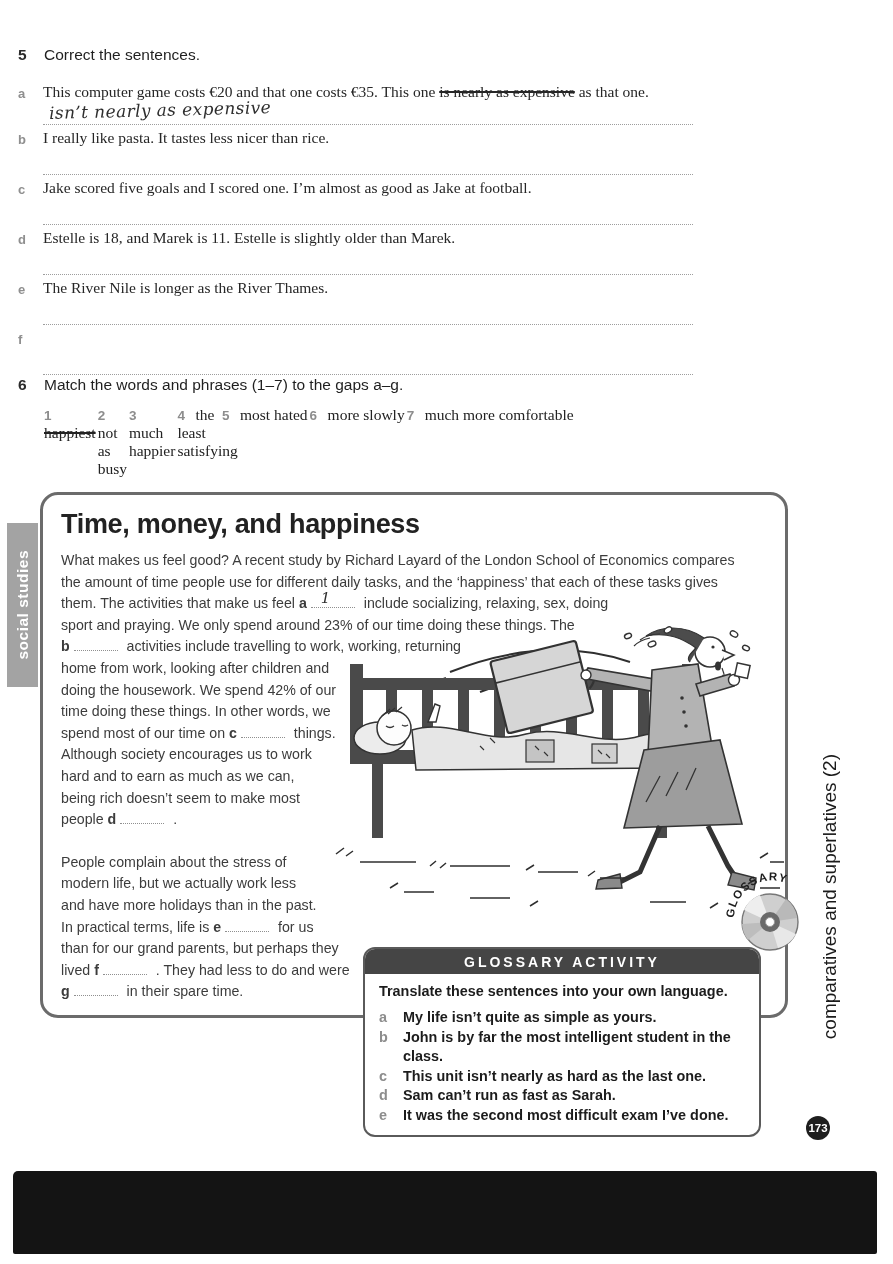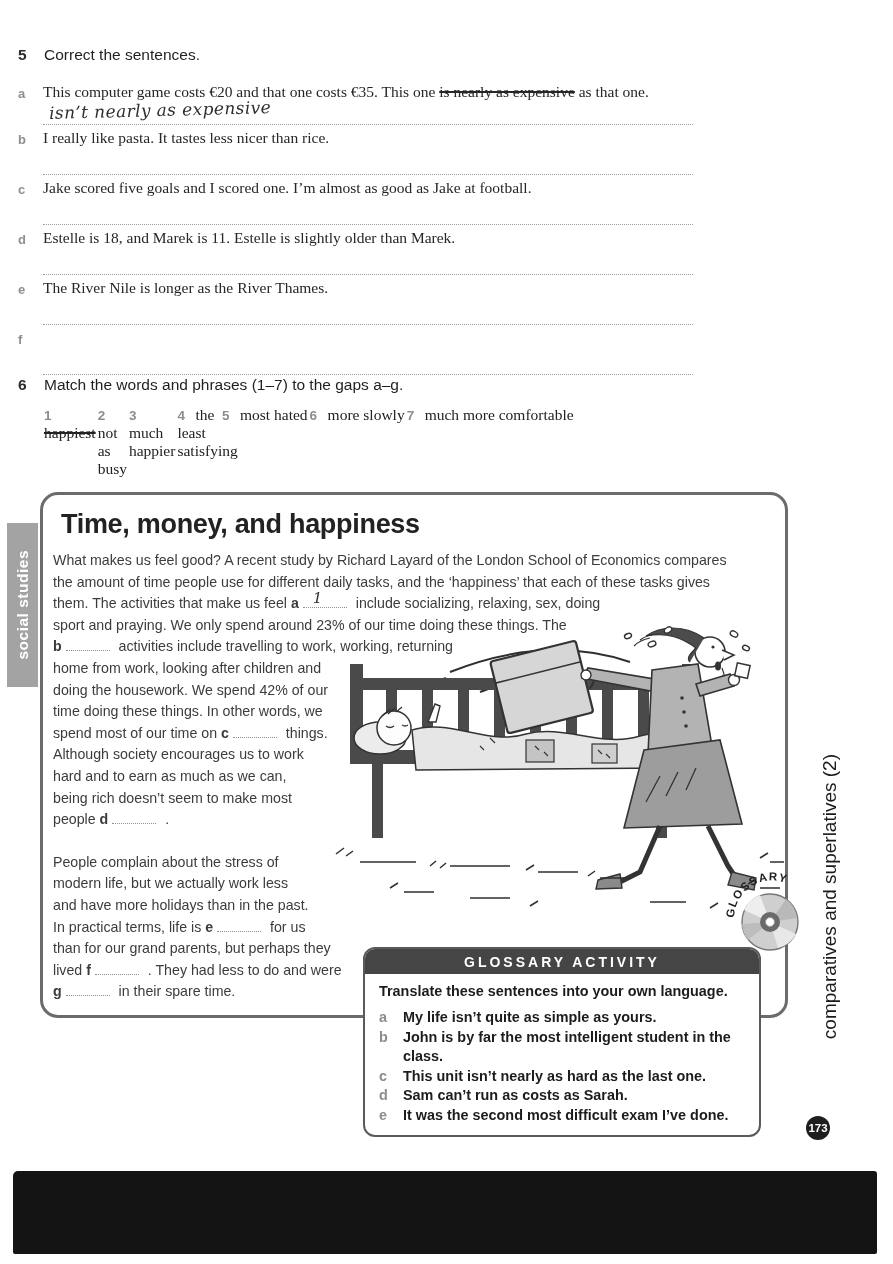--- a/index.html
+++ b/index.html
@@ -25,21 +25,21 @@
   #ex6{position:absolute;left:18px;top:376px;width:620px;}
   .ex6-cols{display:flex;margin:12px 0 0 26px;font-family:"Liberation Serif",serif;font-size:15.5px;color:#222;}
   .ex6-col{display:flex;flex-direction:row;gap:2px;}
   .ex6-col.c1{width:178px;}
   .ex6-num{font-family:"Liberation Sans",sans-serif;font-weight:bold;color:#8d8d8d;font-size:13.5px;display:inline-block;width:18px;}
 
   
   #reading-box{position:absolute;left:40px;top:492px;width:748px;height:526px;background:#fff;
                border:3px solid #6b6b6b;border-radius:18px;box-sizing:border-box;z-index:1;}
   #reading-title{font-weight:bold;font-size:27px;color:#222;letter-spacing:-.3px;margin:14px 0 10px 18px;}
-  .passage{margin-left:10px;font-size:14.2px;color:#3c3c3c;line-height:21.6px;position:relative;z-index:2;}
+  .passage{margin-left:18px;font-size:14.2px;color:#3c3c3c;line-height:21.6px;position:relative;z-index:2;}
   .passage .line{white-space:nowrap;}
   .para2{margin-top:21px;}
   .gap-letter{font-weight:bold;color:#3c3c3c;}
   .gap-dots{display:inline-block;width:44px;height:12px;border-bottom:1.5px dotted #8f8f8f;margin:0 5px 0 4px;position:relative;vertical-align:baseline;}
   .gap-dots .hand{position:absolute;left:10px;top:-7px;font-size:15px;}
 
   #social-tab{position:absolute;left:7px;top:523px;width:31px;height:164px;background:#a3a3a3;z-index:3;
               display:flex;align-items:center;justify-content:center;}
   #social-tab span{writing-mode:vertical-rl;transform:rotate(180deg);color:#fff;font-weight:bold;font-size:15.5px;letter-spacing:.5px;}
 
@@ -291,21 +291,21 @@
           <div class="ext-item">
             <span class="ext-label">b</span>
             <span>John is by far the most intelligent student in the class.</span>
           </div>
           <div class="ext-item">
             <span class="ext-label">c</span>
             <span>This unit isn’t nearly as hard as the last one.</span>
           </div>
           <div class="ext-item">
             <span class="ext-label">d</span>
-            <span>Sam can’t run as costs as Sarah.</span>
+            <span>Sam can’t run as fast as Sarah.</span>
           </div>
           <div class="ext-item">
             <span class="ext-label">e</span>
             <span>It was the second most difficult exam I’ve done.</span>
           </div>
         </div>
     </div>
   </section>
 
   <div id="side-caption">

